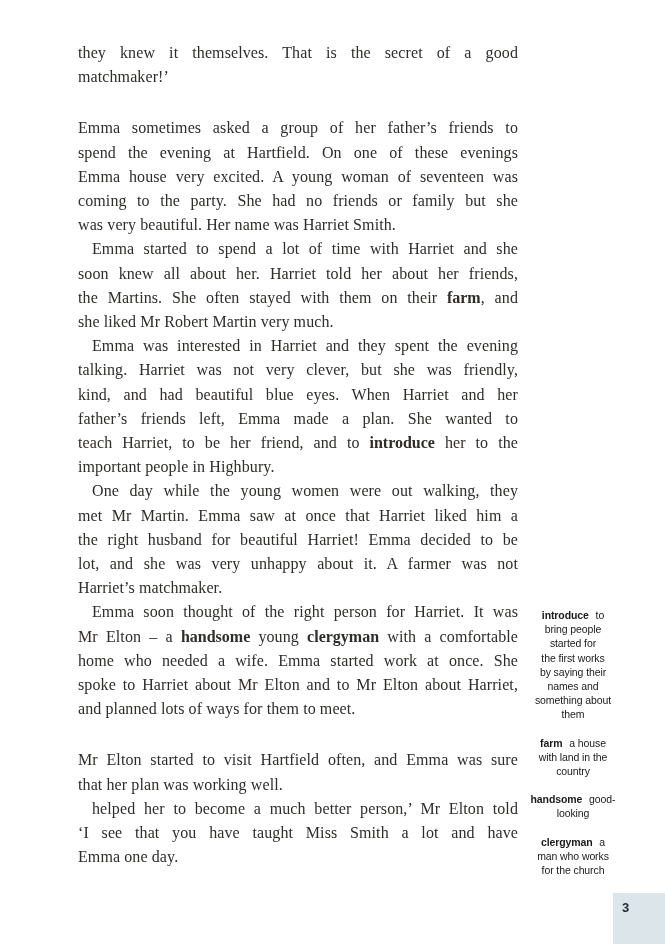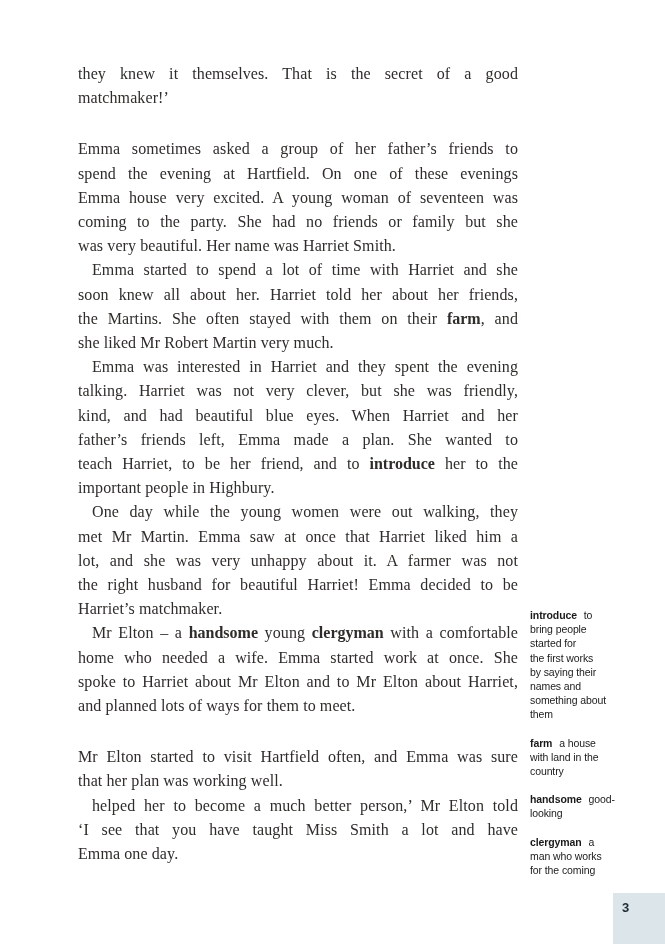--- a/index.html
+++ b/index.html
@@ -13,21 +13,21 @@
   }
   .page {
     position: absolute;
     inset: 0;
     background: #ffffff;
   }
   
   .story {
     position: absolute;
     left: 78px;
-    top: 62px;
+    top: 41px;
     width: 440px;
     font-size: 16px;
     line-height: 24.2px;
     color: #2f2d2a;
     letter-spacing: 0.1px;
   }
   .para .line {
     text-align: justify;
     text-align-last: justify;
   }
@@ -43,21 +43,21 @@
     position: absolute;
     left: 530px;
     top: 608px;
     width: 86px;
     font-family: "Liberation Sans", "DejaVu Sans", sans-serif;
     font-size: 10.5px;
     line-height: 14.2px;
     color: #1a1a1a;
     letter-spacing: -0.1px;
   }
-  .g-entry { margin-bottom: 14px; }
+  .g-entry { margin-bottom: 14px; text-align: center; }
   .g-entry b { font-weight: bold; margin-right: 4px; }
   
   .page-number-box {
     position: absolute;
     left: 613px;
     top: 893px;
     right: 0;
     bottom: 0;
     background: #dce6ea;
   }
@@ -96,25 +96,26 @@
         <div class="line">Emma was interested in Harriet and they spent the evening</div>
         <div class="line">talking. Harriet was not very clever, but she was friendly,</div>
         <div class="line">kind, and had beautiful blue eyes. When Harriet and her</div>
         <div class="line">father’s friends left, Emma made a plan. She wanted to</div>
         <div class="line">teach Harriet, to be her friend, and to <b>introduce</b> her to the</div>
         <div class="line">important people in Highbury.</div>
       </div>
       <div class="para ind">
         <div class="line">One day while the young women were out walking, they</div>
         <div class="line">met Mr Martin. Emma saw at once that Harriet liked him a</div>
+        <div class="line">the right husband for beautiful Harriet! Emma decided to be</div>
         <div class="line">lot, and she was very unhappy about it. A farmer was not</div>
-        <div class="line">the right husband for beautiful Harriet! Emma decided to be</div>
         <div class="line">Harriet’s matchmaker.</div>
       </div>
       <div class="para ind">
+        <div class="line">Emma soon thought of the right person for Harriet. It was</div>
         <div class="line">Mr Elton – a <b>handsome</b> young <b>clergyman</b> with a comfortable</div>
         <div class="line">home who needed a wife. Emma started work at once. She</div>
         <div class="line">spoke to Harriet about Mr Elton and to Mr Elton about Harriet,</div>
         <div class="line">and planned lots of ways for them to meet.</div>
       </div>
       <div class="para sp">
         <div class="line">Mr Elton started to visit Hartfield often, and Emma was sure</div>
         <div class="line">that her plan was working well.</div>
       </div>
       <div class="para ind">
@@ -139,19 +140,19 @@
         <div class="g-line">with land in the</div>
         <div class="g-line">country</div>
       </div>
       <div class="g-entry">
         <div class="g-line"><b>handsome</b> good-</div>
         <div class="g-line">looking</div>
       </div>
       <div class="g-entry">
         <div class="g-line"><b>clergyman</b> a</div>
         <div class="g-line">man who works</div>
-        <div class="g-line">for the coming</div>
+        <div class="g-line">for the church</div>
       </div>
     </aside>
   <div class="page-number-box">
     <span class="page-number">3</span>
   </div>
 </div>
 
 </body></html>

